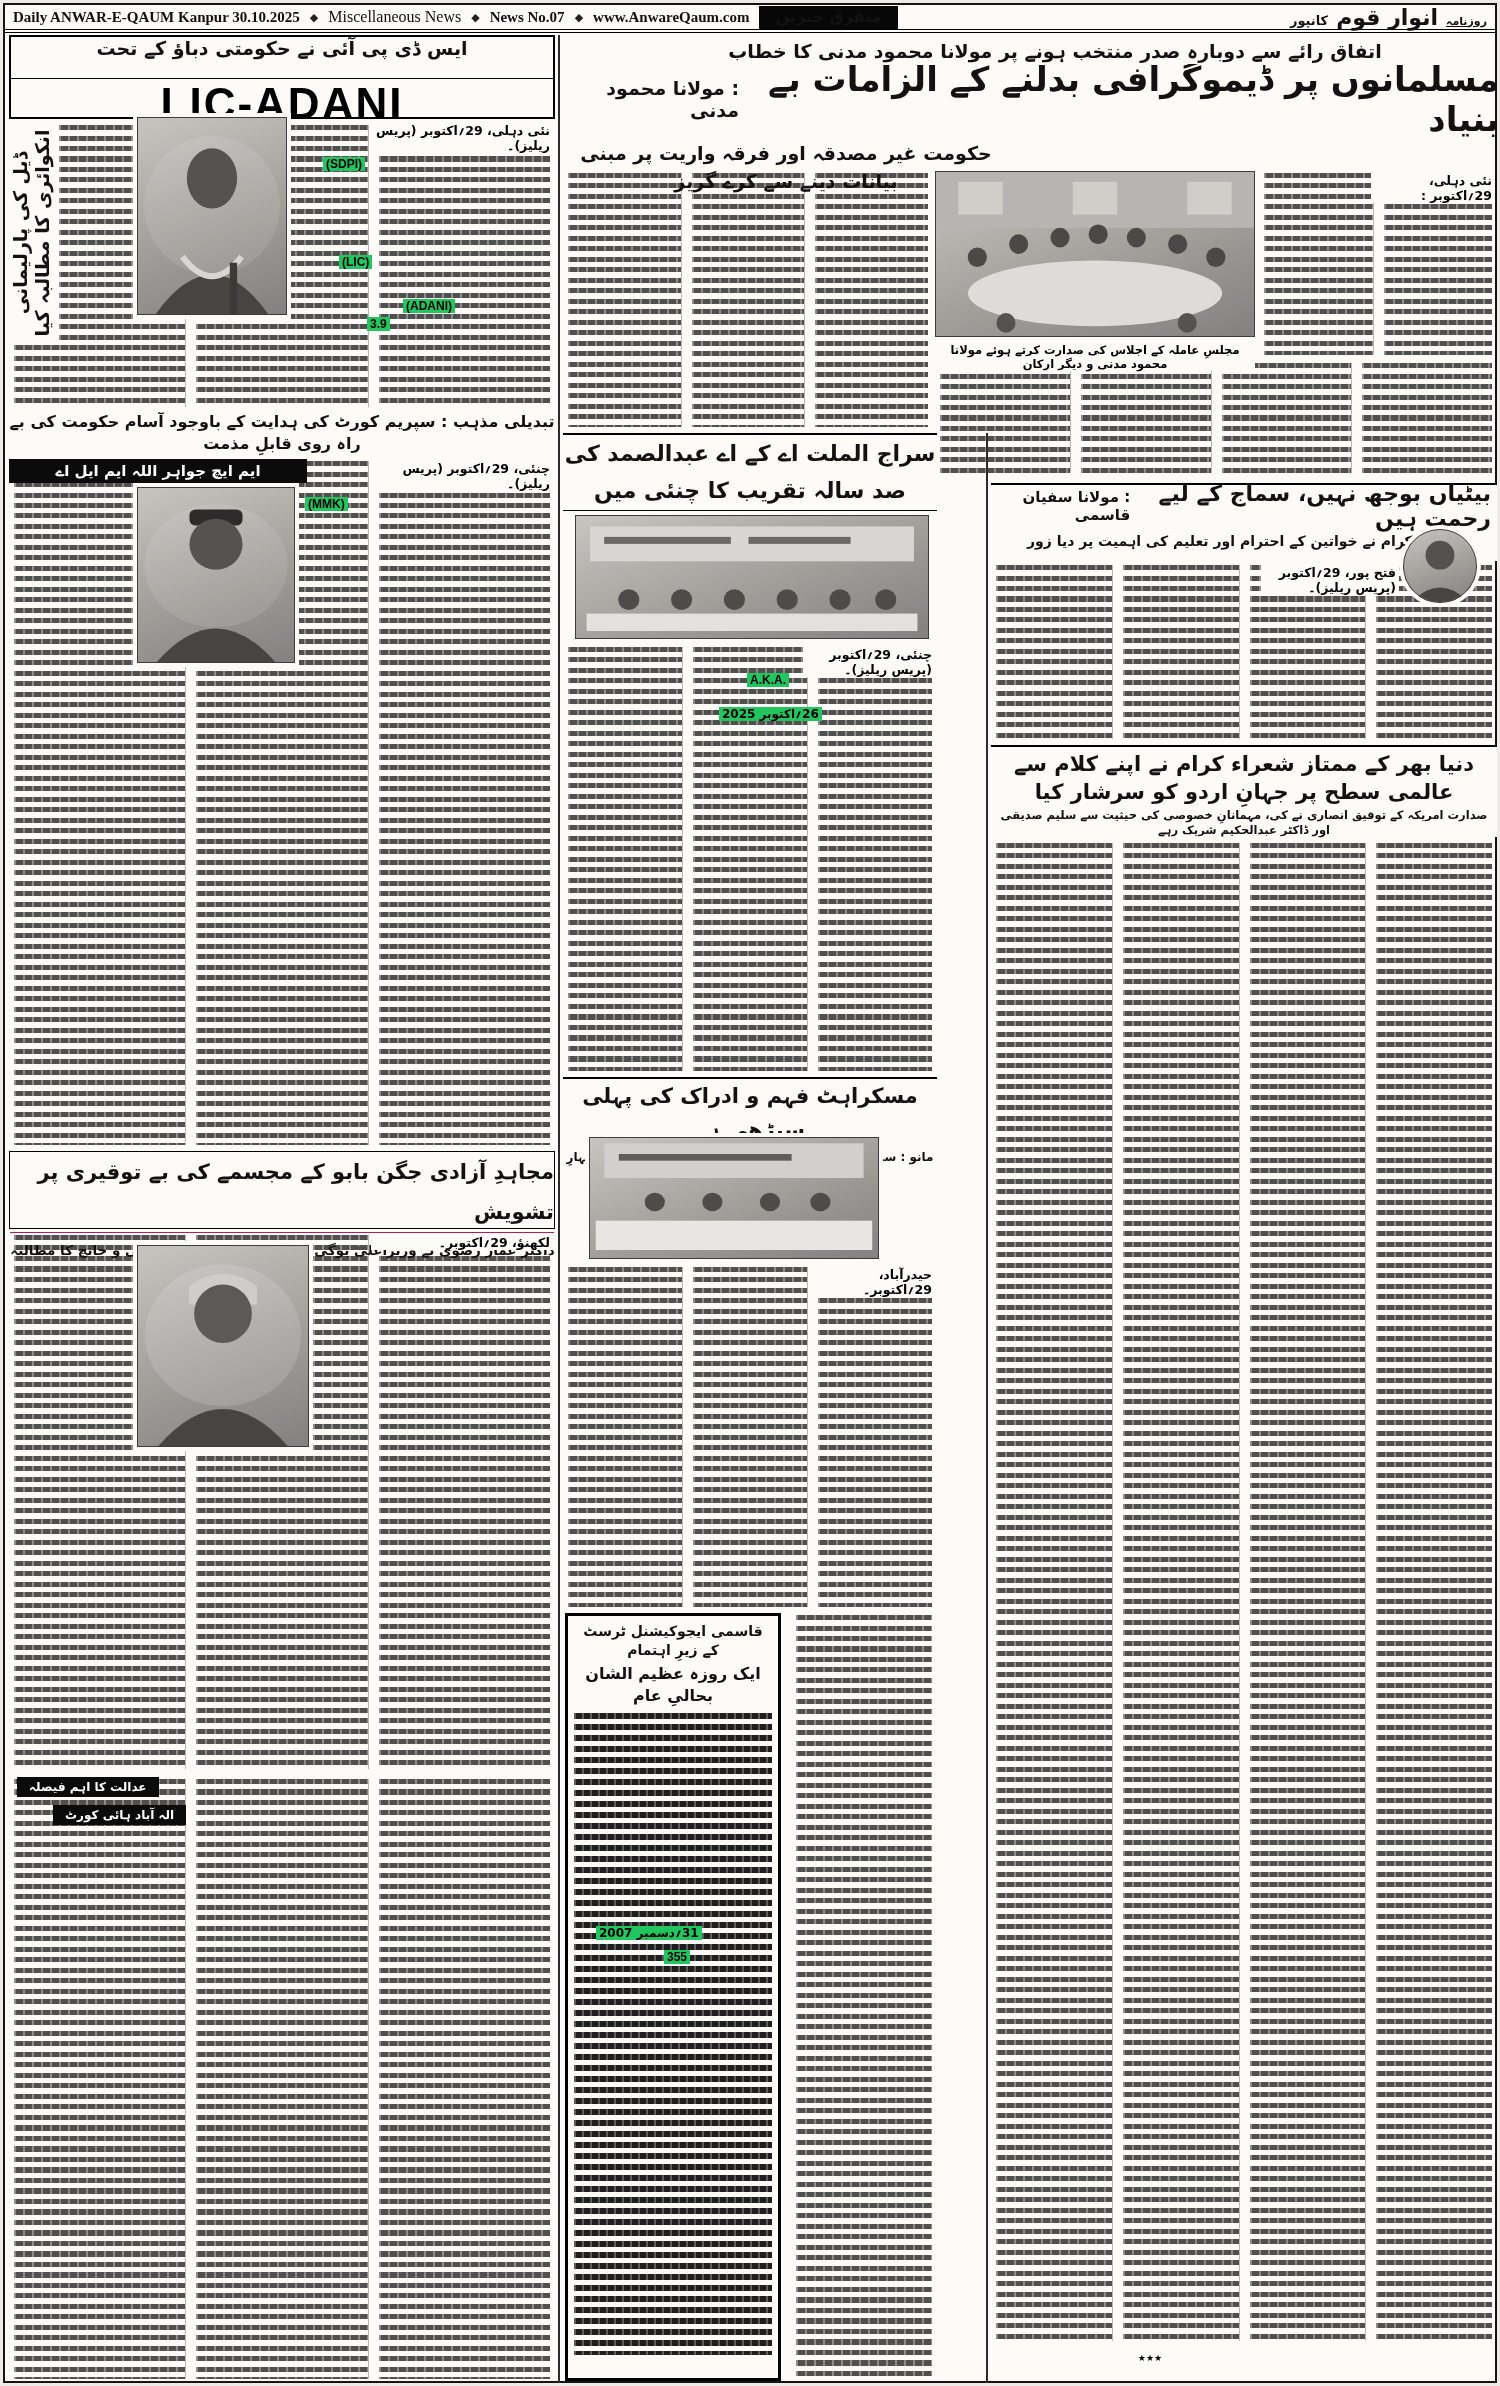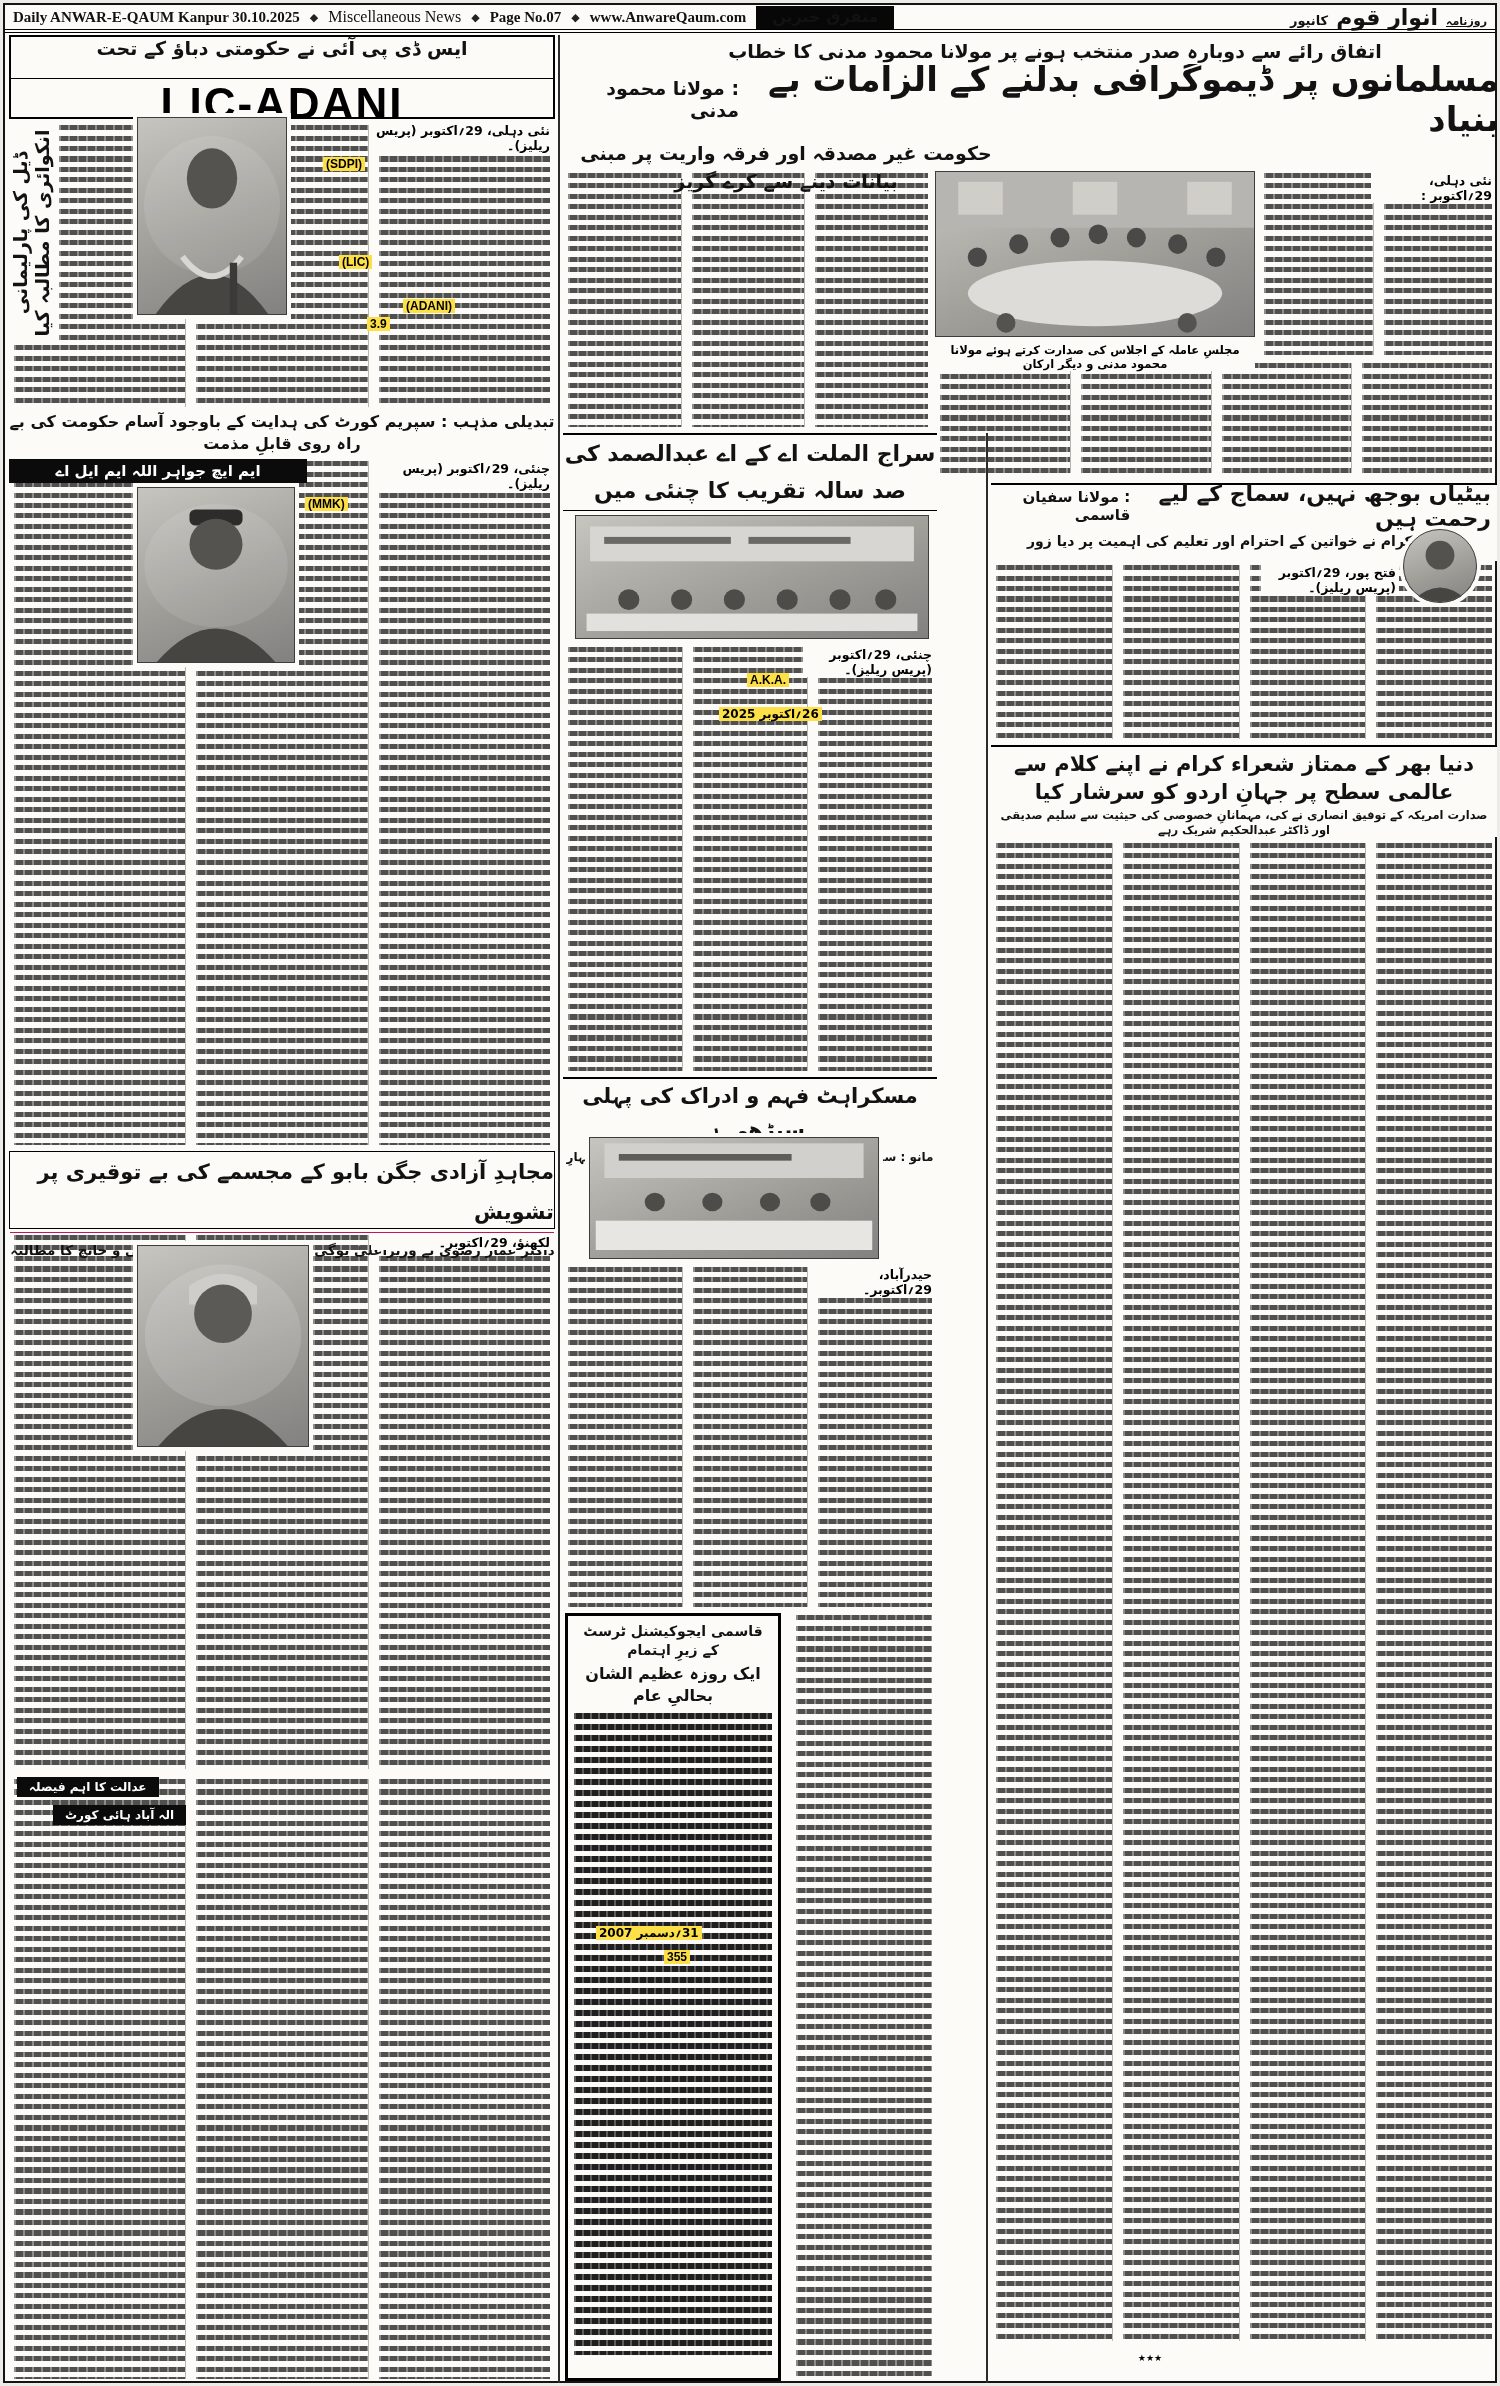--- a/index.html
+++ b/index.html
@@ -30,21 +30,21 @@
   .col  { flex:1; margin:2px 5px;
           background-image:
             repeating-linear-gradient(90deg, rgba(255,255,255,.35) 0 2px, rgba(255,255,255,0) 2px 9px),
             repeating-linear-gradient(180deg, rgba(42,42,42,.82) 0 5px, rgba(0,0,0,0) 5px 10.5px); }
   .col + .col { border-right:1px solid #b9b7b2; }
   .tx-bold { background-image:
             repeating-linear-gradient(90deg, rgba(255,255,255,.28) 0 2px, rgba(255,255,255,0) 2px 8px),
             repeating-linear-gradient(180deg, rgba(12,12,12,.92) 0 6px, rgba(0,0,0,0) 6px 11px); }
   .dateline { position:absolute; z-index:3; direction:rtl; background:#fcfbf8;
               font:bold 12.5px "DejaVu Sans", sans-serif; padding:0 3px; color:#000; }
-  .token { position:absolute; z-index:3; background:#fde047; padding:0 3px;
+  .token { position:absolute; z-index:3; background:#22c55e; padding:0 3px;
            font:bold 12px "Liberation Sans", sans-serif; color:#000; }
   .token-u { font:bold 12px "DejaVu Sans", sans-serif; direction:rtl; }
   .photo { position:absolute; z-index:2; border:1px solid #3d3d3b;
            box-shadow:0 0 0 4px #fcfbf8;
            background:linear-gradient(160deg,#c7c5c0,#9d9b96 60%,#838180); overflow:hidden; }
   .photo svg { width:100%; height:100%; display:block; }
   .caption { position:absolute; z-index:3; direction:rtl; text-align:center;
              font:bold 11.5px "DejaVu Sans", sans-serif; color:#000; background:#fcfbf8; }
   .vline { position:absolute; background:#2b2b2b; width:2px; z-index:2; }
   .blackbar { position:absolute; z-index:3; background:#0b0b0b; color:#fff; direction:rtl;
@@ -73,21 +73,21 @@
 </head>
 <body>
 
 <div class="sheet">
 
   <div class="masthead">
     <span class="m-serif">Daily ANWAR-E-QAUM Kanpur 30.10.2025</span>
     <span class="orn">◆</span>
     <span class="m-serif2">Miscellaneous News</span>
     <span class="orn">◆</span>
-    <span class="m-serif">Page No.07</span>
+    <span class="m-serif">News No.07</span>
     <span class="orn">◆</span>
     <span class="m-serif">www.AnwareQaum.com</span>
     <span class="chip-sec u">متفرق خبریں</span>
     <span class="paper">
       <span class="lbl u">روزنامہ</span>
       <span class="name u">انوار قوم</span>
       <span class="city u">کانپور</span>
     </span>
   </div>
 

